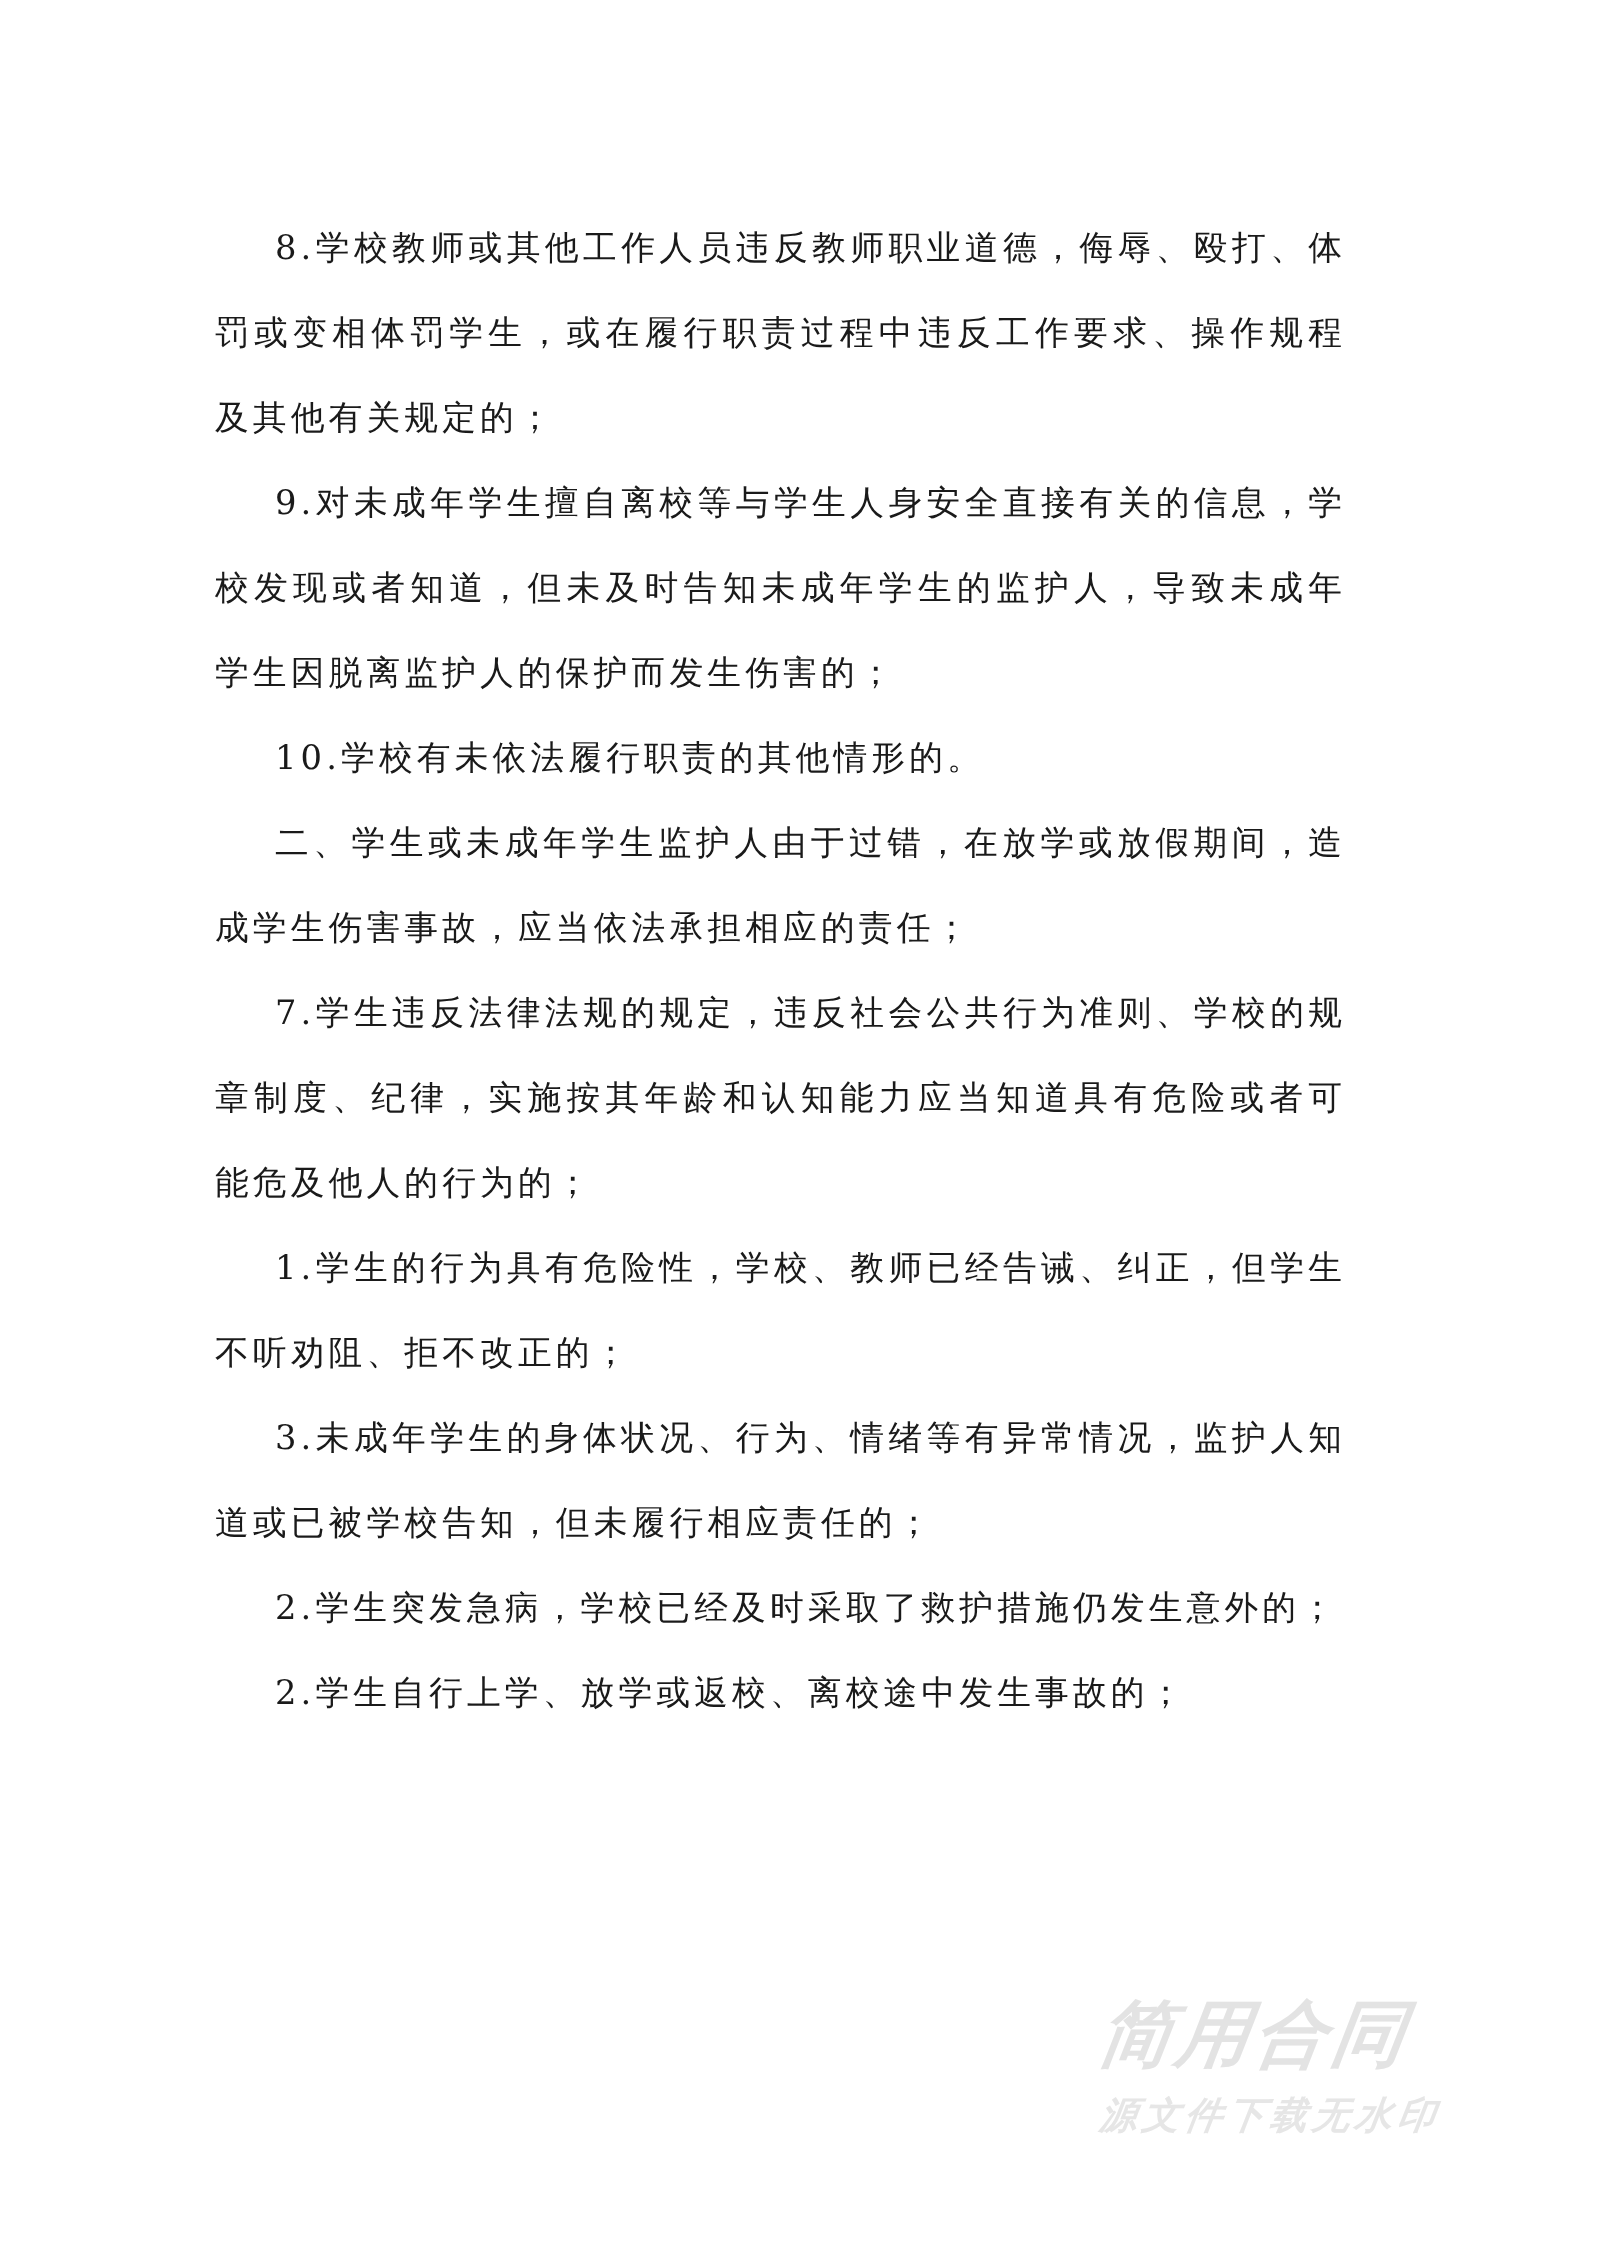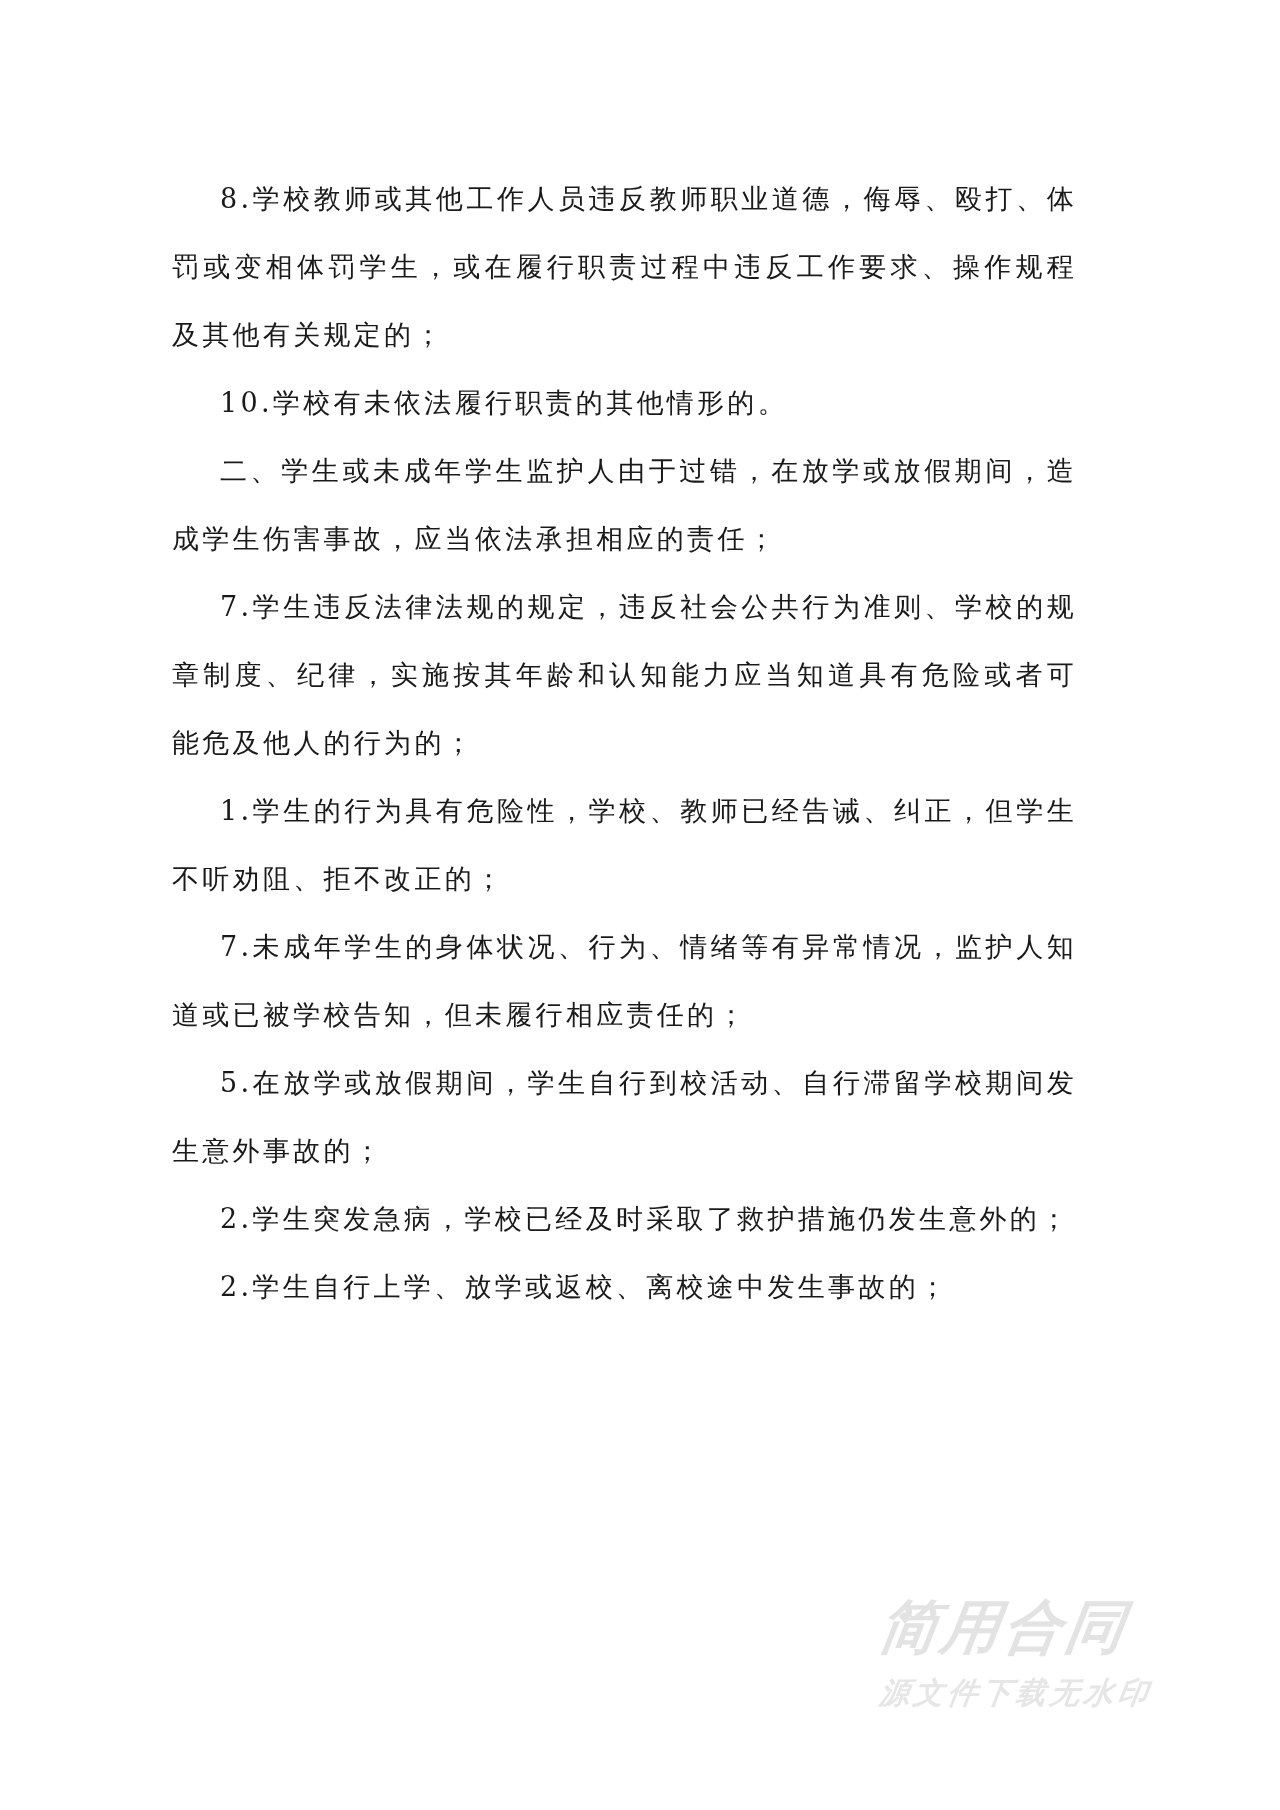--- a/index.html
+++ b/index.html
@@ -67,26 +67,26 @@
       margin-top: 14px;
       transform: skewX(-8deg);
     }
   </style>
 </head>
 <body>
 
 <div class="page">
   <div class="content">
     <p class="para">8.学校教师或其他工作人员违反教师职业道德，侮辱、殴打、体罚或变相体罚学生，或在履行职责过程中违反工作要求、操作规程及其他有关规定的；</p>
+    <p class="para">9.对未成年学生擅自离校等与学生人身安全直接有关的信息，学校发现或者知道，但未及时告知未成年学生的监护人，导致未成年学生因脱离监护人的保护而发生伤害的；</p>
     <p class="para">10.学校有未依法履行职责的其他情形的。</p>
     <p class="para">二、学生或未成年学生监护人由于过错，在放学或放假期间，造成学生伤害事故，应当依法承担相应的责任；</p>
     <p class="para">7.学生违反法律法规的规定，违反社会公共行为准则、学校的规章制度、纪律，实施按其年龄和认知能力应当知道具有危险或者可能危及他人的行为的；</p>
     <p class="para">1.学生的行为具有危险性，学校、教师已经告诫、纠正，但学生不听劝阻、拒不改正的；</p>
-    <p class="para">7.未成年学生的身体状况、行为、情绪等有异常情况，监护人知道或已被学校告知，但未履行相应责任的；</p>
-    <p class="para">5.在放学或放假期间，学生自行到校活动、自行滞留学校期间发生意外事故的；</p>
+    <p class="para">3.未成年学生的身体状况、行为、情绪等有异常情况，监护人知道或已被学校告知，但未履行相应责任的；</p>
     <p class="para">2.学生突发急病，学校已经及时采取了救护措施仍发生意外的；</p>
     <p class="para">2.学生自行上学、放学或返校、离校途中发生事故的；</p>
   </div>
 
   <div class="watermark">
     <div class="wm-title">简用合同</div>
     <div class="wm-sub">源文件下载无水印</div>
   </div>
 </div>
 

